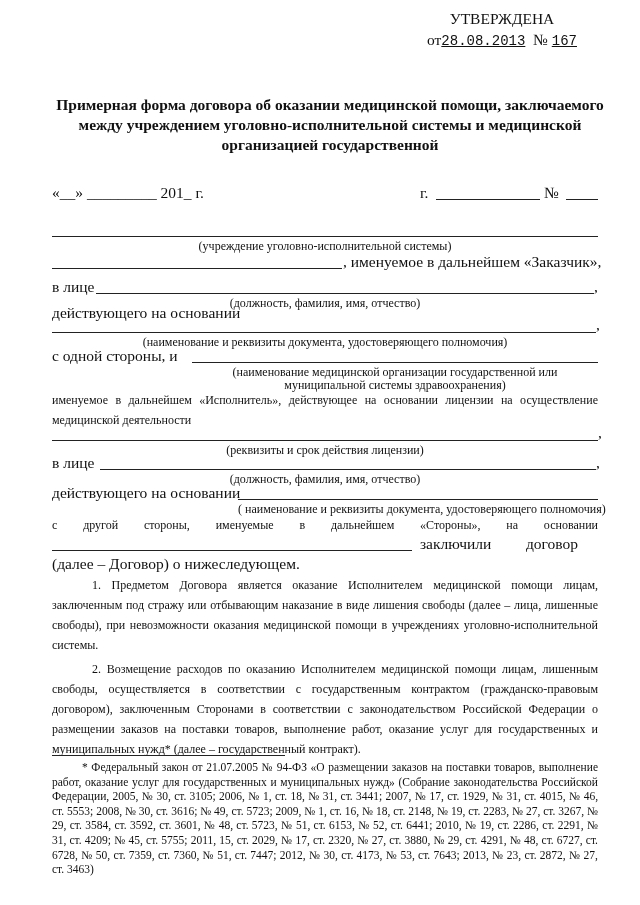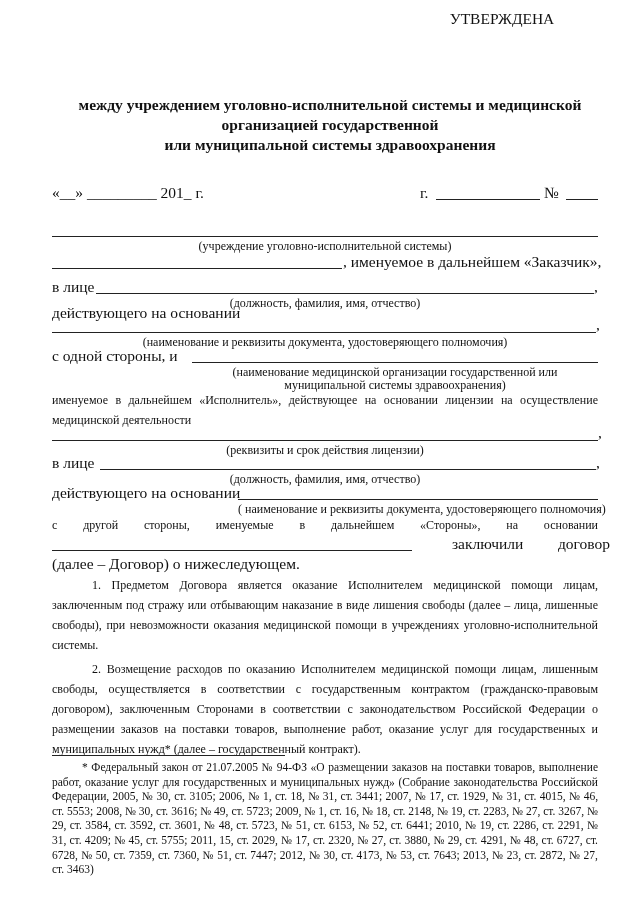--- a/index.html
+++ b/index.html
@@ -17,26 +17,29 @@
   .just { position: absolute; left: 52px; width: 546px; font-size: 12px; line-height: 20px; text-align: justify; }
   .just .ind { display: inline-block; width: 40px; }
   .foot { position: absolute; left: 52px; width: 546px; font-size: 11.5px; line-height: 14.6px; text-align: justify; }
   .foot .ind { display: inline-block; width: 30px; }
 </style>
 </head>
 <body>
 
 <div class="approval">
   <div>УТВЕРЖДЕНА</div>
+  <div>
+    <span>от</span><span class="u">28.08.2013</span>&nbsp;&nbsp;<span>№</span>&nbsp;<span class="u">167</span>
+  </div>
 </div>
 
 <div class="title">
+  <div>Примерная форма договора об оказании медицинской помощи, заключаемого</div>
   <div>между учреждением уголовно-исполнительной системы и медицинской</div>
   <div>организацией государственной</div>
-  <div>или муниципальной системы здравоохранения</div>
 </div>
 
 <div class="abs main" style="left:52px; top:184px;">«__» _________ 201_ г.</div>
 <div class="abs main" style="left:420px; top:184px;">г.</div>
 <div class="line" style="left:436px; top:199px; width:104px;"></div>
 <div class="abs main" style="left:544px; top:184px;">№</div>
 <div class="line" style="left:566px; top:199px; width:32px;"></div>
 
 <div class="line" style="left:52px; top:236px; width:546px;"></div>
 <div class="cap" style="left:52px; width:546px; top:239px;">(учреждение уголовно-исполнительной системы)</div>
@@ -69,21 +72,21 @@
 <div class="line" style="left:100px; top:469px; width:496px;"></div>
 <div class="abs main" style="left:596px; top:454px;">,</div>
 <div class="cap" style="left:52px; width:546px; top:472px;">(должность, фамилия, имя, отчество)</div>
 
 <div class="abs main" style="left:52px; top:484px;">действующего на основании</div>
 <div class="line" style="left:238px; top:499px; width:360px;"></div>
 <div class="cap" style="left:238px; width:360px; top:502px;">( наименование и реквизиты документа, удостоверяющего полномочия)</div>
 
 <div class="just" style="top:515px; text-align-last:justify;">с другой стороны, именуемые в дальнейшем «Стороны», на основании</div>
 <div class="line" style="left:52px; top:550px; width:360px;"></div>
-<div class="abs main" style="left:452px; top:535px; width:158px; text-align:justify; text-align-last:justify;">заключили договор</div>
+<div class="abs main" style="left:420px; top:535px; width:158px; text-align:justify; text-align-last:justify;">заключили договор</div>
 <div class="abs main" style="left:52px; top:555px;">(далее – Договор) о нижеследующем.</div>
 
 <div class="just" style="top:575px;">
   <span class="ind"></span><span>1. Предметом Договора является оказание Исполнителем медицинской помощи лицам, заключенным под стражу или отбывающим наказание в виде лишения свободы (далее – лица, лишенные свободы), при невозможности оказания медицинской помощи в учреждениях уголовно-исполнительной системы.</span>
 </div>
 <div class="just" style="top:659px;">
   <span class="ind"></span><span>2. Возмещение расходов по оказанию Исполнителем медицинской помощи лицам, лишенным свободы, осуществляется в соответствии с государственным контрактом (гражданско-правовым договором), заключенным Сторонами в соответствии с законодательством Российской Федерации о размещении заказов на поставки товаров, выполнение работ, оказание услуг для государственных и муниципальных нужд* (далее – государственный контракт).</span>
 </div>
 
 <div class="line" style="left:52px; top:755px; width:233px;"></div>

